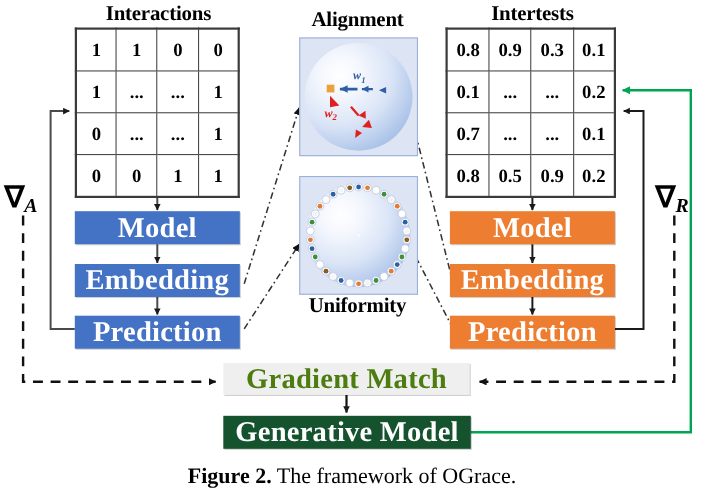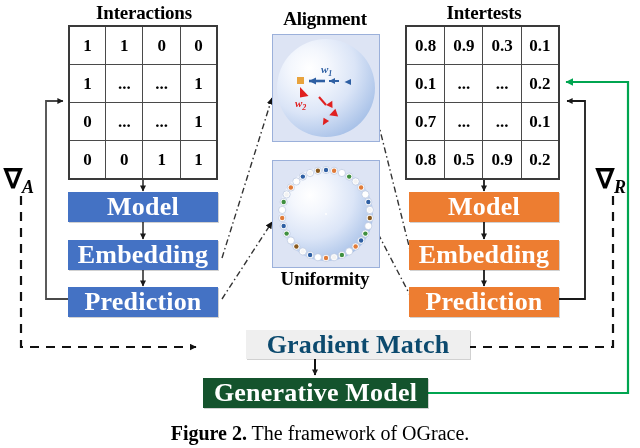--- a/index.html
+++ b/index.html
@@ -18,21 +18,21 @@
   .matrix td{border:1.6px solid #4a4a4a;text-align:center;vertical-align:middle;
              font-weight:bold;font-size:17px;padding:0;line-height:1;}
 
   
   .pbox{position:absolute;display:flex;align-items:center;justify-content:center;
         color:#ffffff;font-weight:bold;font-size:26px;letter-spacing:0.2px;
         box-shadow:1px 1px 0 rgba(0,0,0,.18);}
   .blue{background:#4472c4;}
   .orange{background:#ed7d31;}
   .green{background:#14532d;}
-  .grey{background:#efefef;color:#0c4a6e;margin-left:43px;}
+  .grey{background:#efefef;color:#4d7c0f;}
 
   
   .panel{position:absolute;background:#dde4f4;border:1.5px solid #9bb0da;}
   .sphere{position:absolute;border-radius:50%;
           background:radial-gradient(circle at 33% 30%,#ffffff 0%,#f4f7fd 20%,#dbe5f7 48%,#a9c2e8 78%,#8fb0e0 100%);}
   .sq{position:absolute;}
   .wlab{position:absolute;font-style:italic;font-weight:bold;font-size:11px;}
   .wlab sub{font-size:8px;}
 
   

